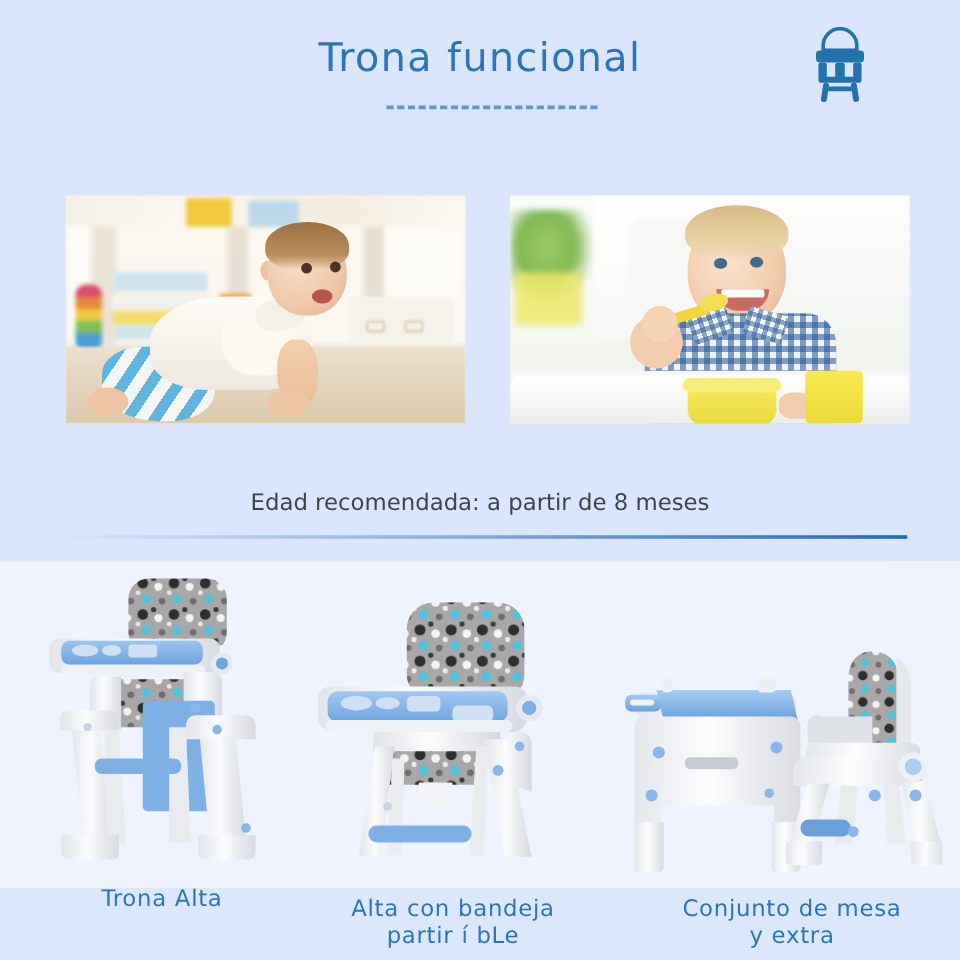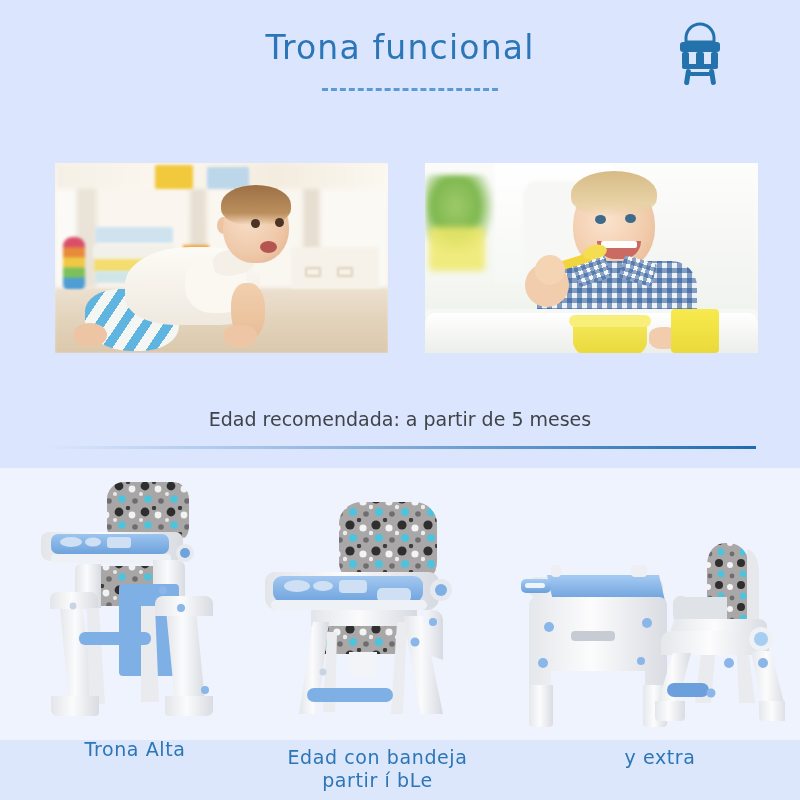--- a/index.html
+++ b/index.html
@@ -445,21 +445,21 @@
       <div class="ph" id="pr-spoon-bowl"></div>
       <div class="ph" id="pr-handL"></div>
       <div class="ph" id="pr-trayedge"></div>
       <div class="ph" id="pr-tray"></div>
       <div class="ph" id="pr-handR"></div>
       <div class="ph" id="pr-bowl"></div>
       <div class="ph" id="pr-bowl-rim"></div>
       <div class="ph" id="pr-cup"></div>
     </div>
 
-    <div id="age-text">Edad recomendada: a partir de 5 meses</div>
+    <div id="age-text">Edad recomendada: a partir de 8 meses</div>
     <div id="age-rule"></div>
   </div>
 
   <div id="bottom-section"></div>
   <div id="caption-band"></div>
 
   <div class="product" id="product-1">
     <svg width="215" height="250" viewBox="0 0 215 250">
       <defs>
         <linearGradient id="wh1" x1="0" y1="0" x2="1" y2="0">
@@ -638,21 +638,22 @@
         <circle cx="214" cy="128" r="5" fill="#8ab6ea"></circle>
         <circle cx="248" cy="128" r="5" fill="#8ab6ea"></circle>
         <circle cx="196" cy="158" r="4.5" fill="#8ab6ea"></circle>
       </g>
     </svg>
   </div>
 
   <div class="caption" id="caption-1">Trona Alta</div>
 
   <div class="caption" id="caption-2">
-    <div>Edad con bandeja</div>
+    <div>Alta con bandeja</div>
     <div>partir í bLe</div>
   </div>
 
   <div class="caption" id="caption-3">
+    <div>Conjunto de mesa</div>
     <div>y extra</div>
   </div>
 
 </div>
 
 </body></html>

